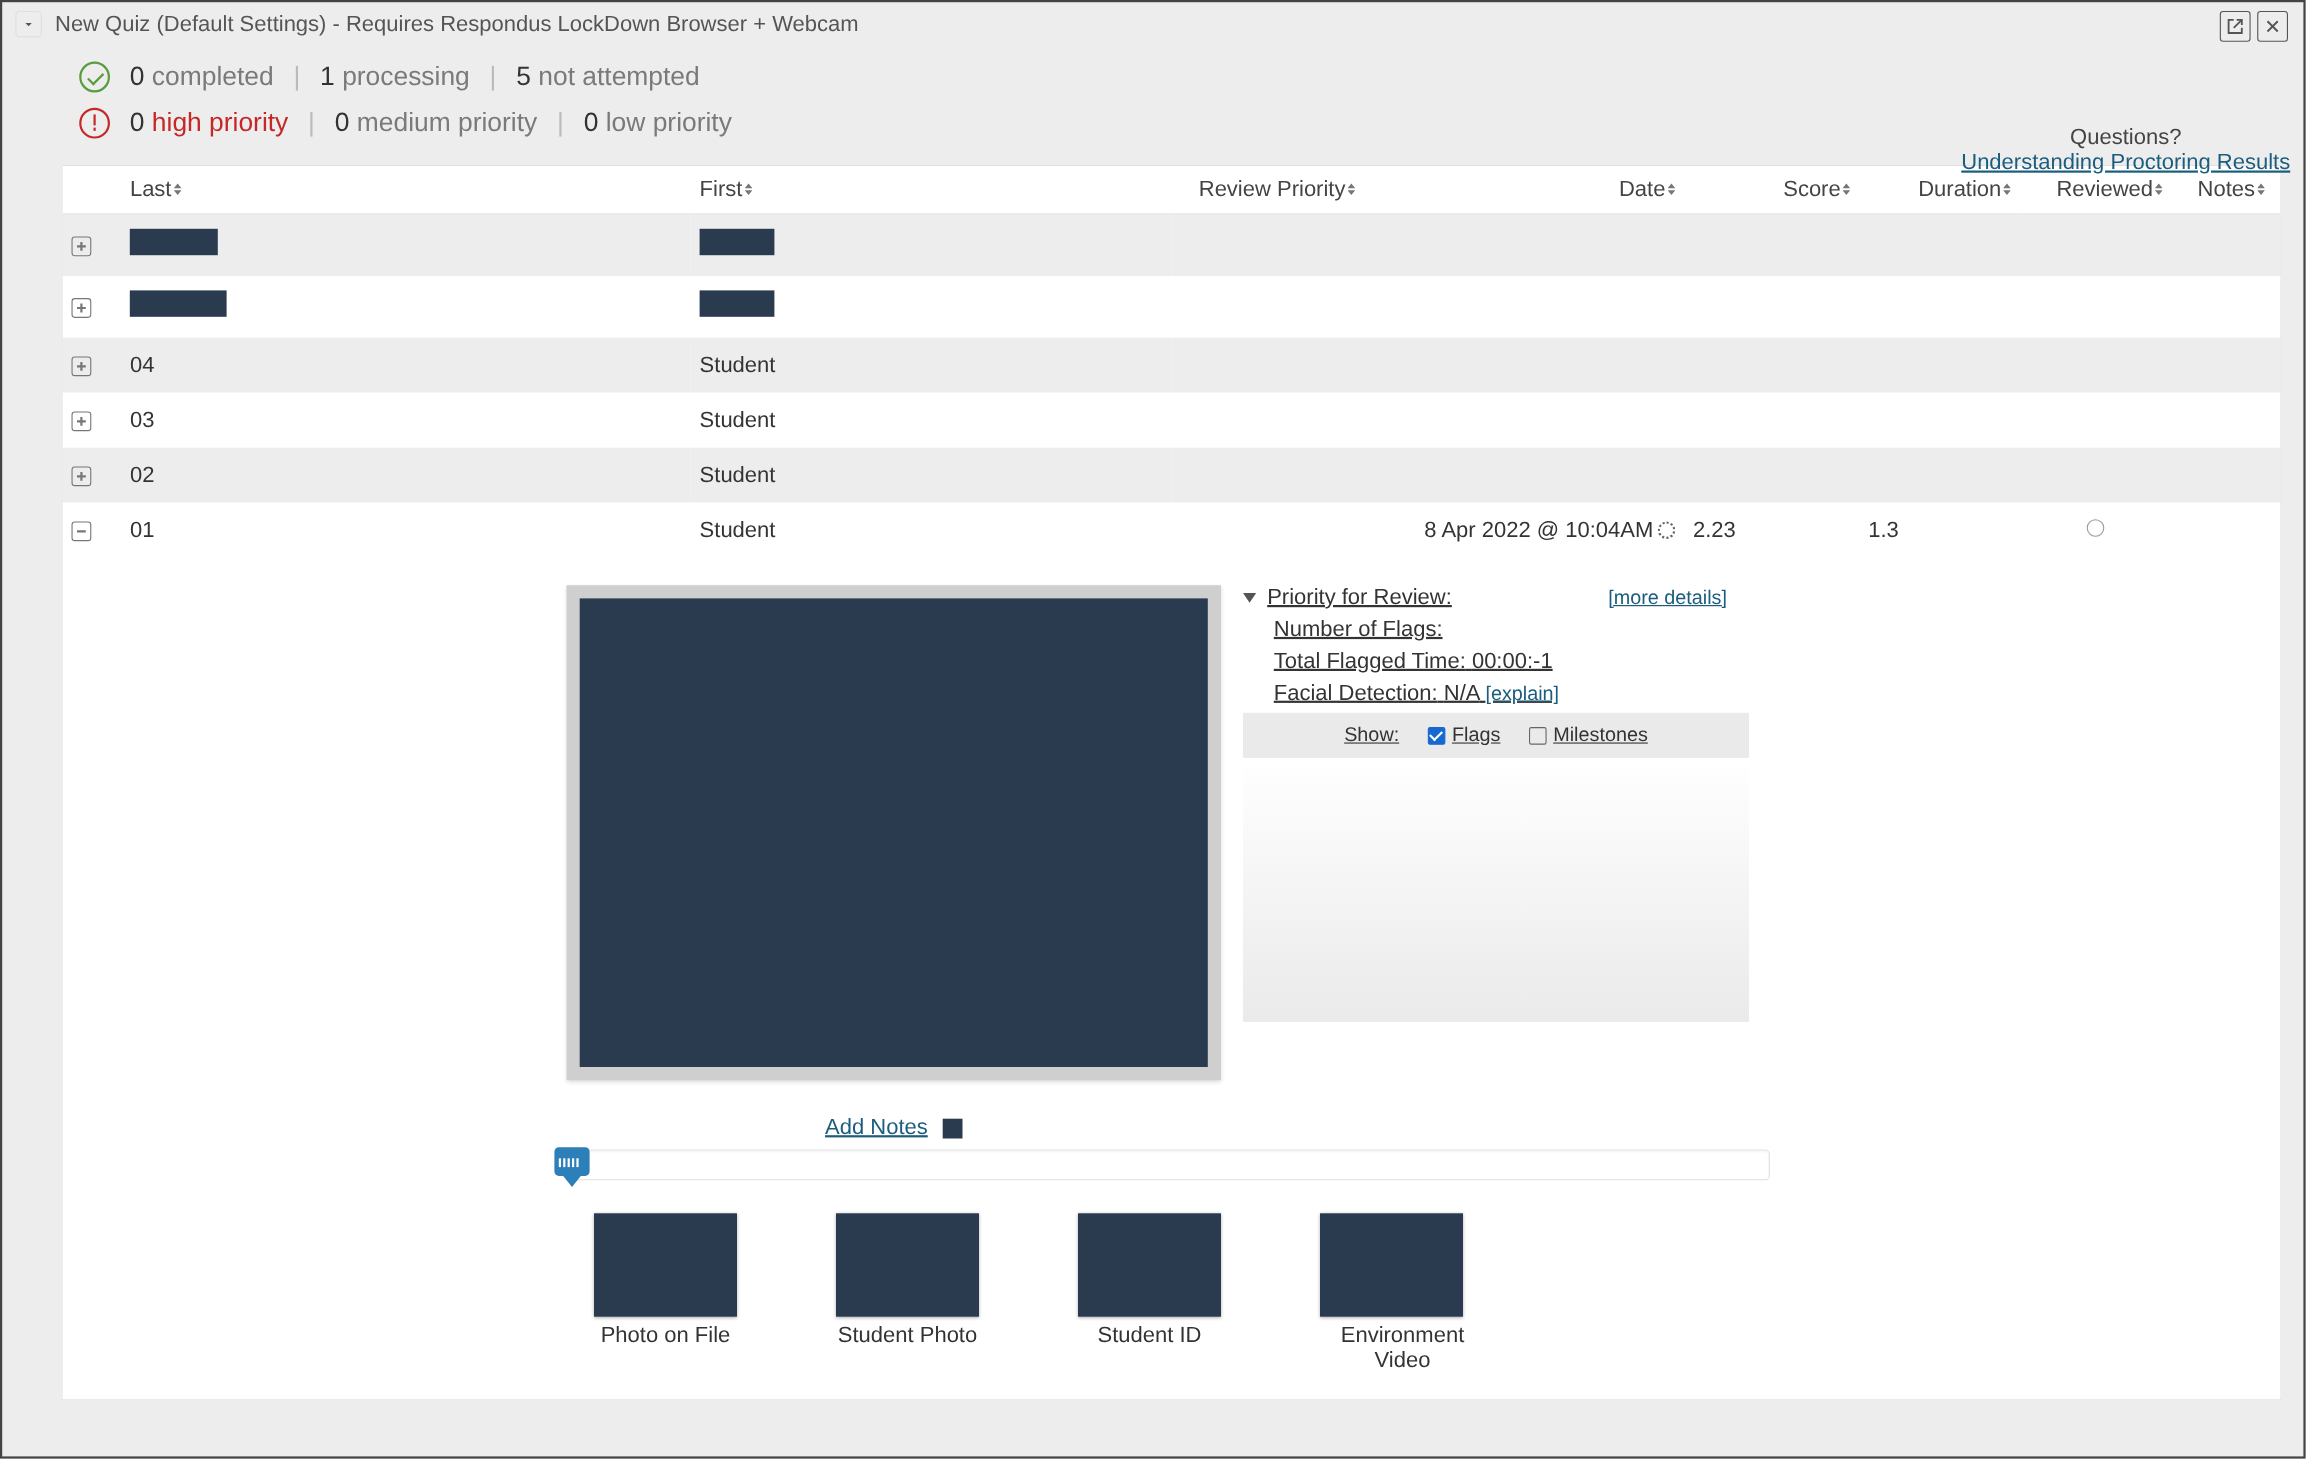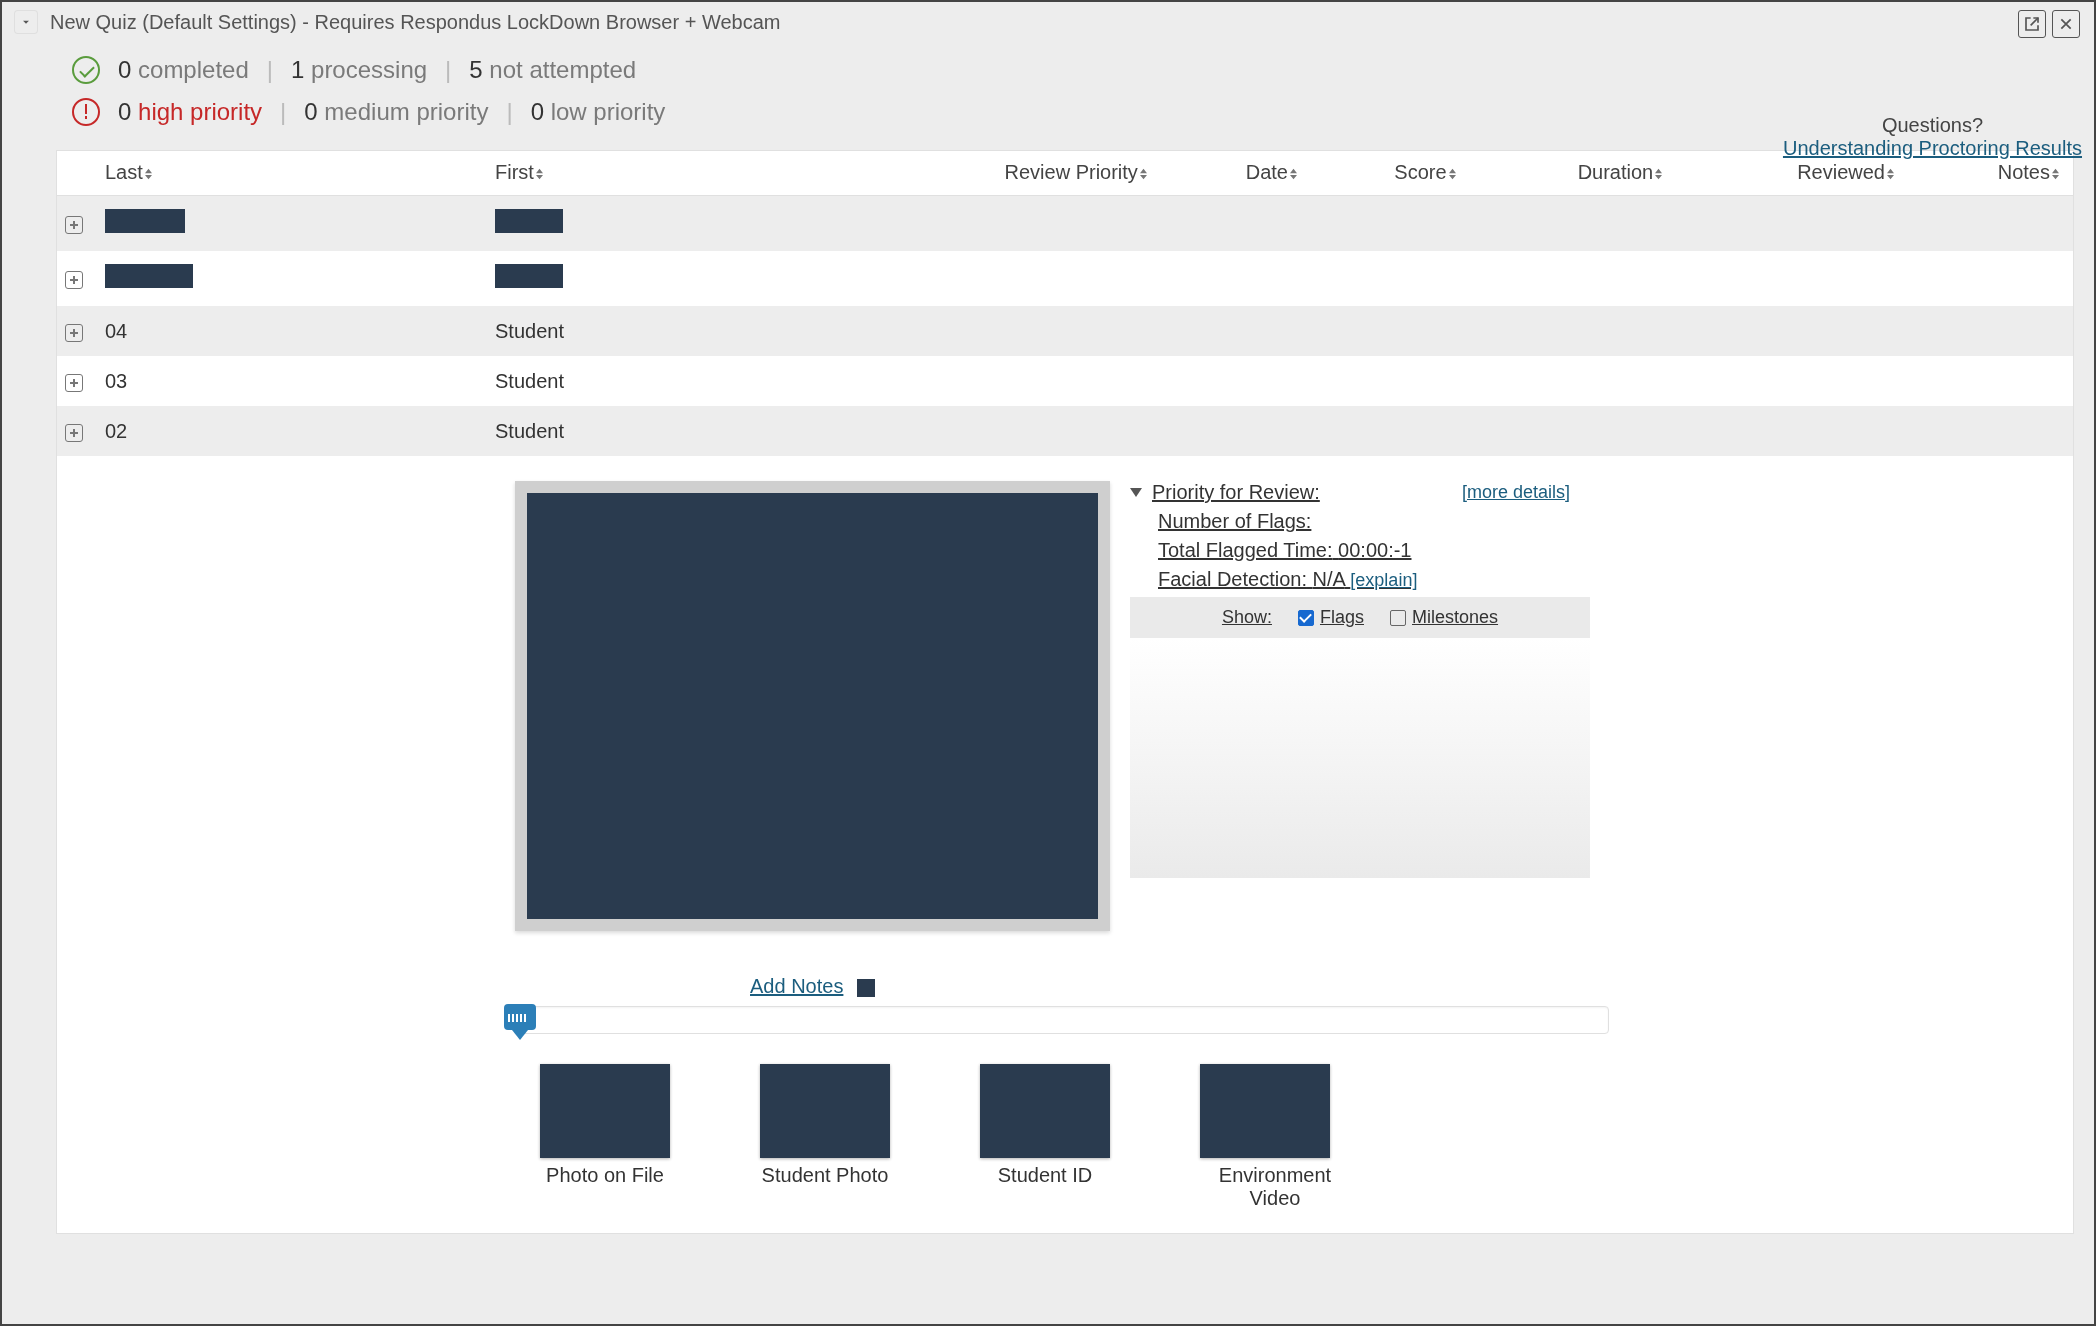--- a/index.html
+++ b/index.html
@@ -64,21 +64,21 @@
   .kv { margin: 6px 0 6px 28px; color:#333; font-size:20px;}
   .more-link { color:#1b5d7e; text-decoration:underline; font-size:18px; cursor:pointer; margin-left:auto; padding-right:20px;}
   .explain { color:#1b5d7e; text-decoration:underline; font-size:18px; cursor:pointer;}
   .show-panel { background:#eaeaea; padding: 10px 16px; display:flex; align-items:center; gap:26px; font-size:18px;justify-content:center;}
   .show-panel label { display:flex; align-items:center; gap:6px; cursor:pointer;}
   .chk { appearance:none; width:16px; height:16px; border:1.5px solid #666; border-radius:2px; position:relative; cursor:pointer;}
   .chk:checked { background:#1769d0; border-color:#1769d0;}
   .chk:checked::after { content:""; position:absolute; left:3px; top:0px; width:5px; height:9px; border-right:2px solid #fff; border-bottom:2px solid #fff; transform:rotate(45deg);}
   .gray-pad { height:240px; background: linear-gradient(to bottom, #eaeaea00, #eaeaea); }
 
-  .notes-row { text-align:center; margin: 24px 0 8px 450px; width:595px;}
+  .notes-row { text-align:center; margin: 12px 0 8px 450px; width:595px;}
   .notes-link { color:#1b5d7e; text-decoration:underline; cursor:pointer; font-size:20px; margin-right:8px;}
   .notes-icon { display:inline-block; width:18px; height:18px; background:#2a3b4f; vertical-align:middle;}
 
   .timeline-wrap { margin: 4px 0 0 450px; width:1094px; }
   .timeline-bar { height:28px; background:#fff; border:1px solid #e0e0e0; border-radius:4px; position:relative; box-shadow: inset 0 1px 2px rgba(0,0,0,0.05);}
   .timeline-cursor { position:absolute; left:-12px; top:-3px; cursor:pointer;}
   .timeline-cursor-shape { width:32px; height:26px; background:#2c7fb8; border-radius:4px; position:relative;}
   .timeline-cursor-shape::after { content:""; position:absolute; width:0; height:0; bottom: -10px; left:8px; border-left:8px solid transparent; border-right:8px solid transparent; border-top:10px solid #2c7fb8;}
   .timeline-bars { position:absolute; left:4px; top:10px; display:flex; gap:2px;}
   .timeline-bars span { width:2px; height:8px; background:#fff;}
@@ -214,20 +214,35 @@
         <tr class="odd">
           <td class="col-exp"><span class="exp-btn">
                 <svg viewBox="0 0 10 10">
                   <path d="M5 1v8M1 5h8" fill="none"></path>
                 </svg>
               </span></td>
           <td class="col-last">02</td>
           <td class="col-first">Student</td>
           <td colspan="6"></td>
         </tr>
+        <tr class="even">
+          <td class="col-exp"><span class="exp-btn">
+                <svg viewBox="0 0 10 10">
+                  <path d="M1 5h8" fill="none"></path>
+                </svg>
+              </span></td>
+          <td class="col-last">01</td>
+          <td class="col-first">Student</td>
+          <td class="col-prio"></td>
+          <td class="col-date"><span>8 Apr 2022 @ 10:04AM</span><span class="spinner"></span></td>
+          <td class="col-score">2.23</td>
+          <td class="col-dur">1.3</td>
+          <td class="col-rev"><span class="radio-circ"></span></td>
+          <td class="col-notes"></td>
+        </tr>
         <tr class="even detail-row">
           <td colspan="9">
             <div class="detail-wrap">
               <div class="video-box">
                   <div class="video-inner"></div>
                 </div>
               <div class="detail-side">
                 <div class="toggle-line">
                   <span class="disc-tri"></span>
                   <span class="kv" style="margin:0;">Priority for Review:</span>

